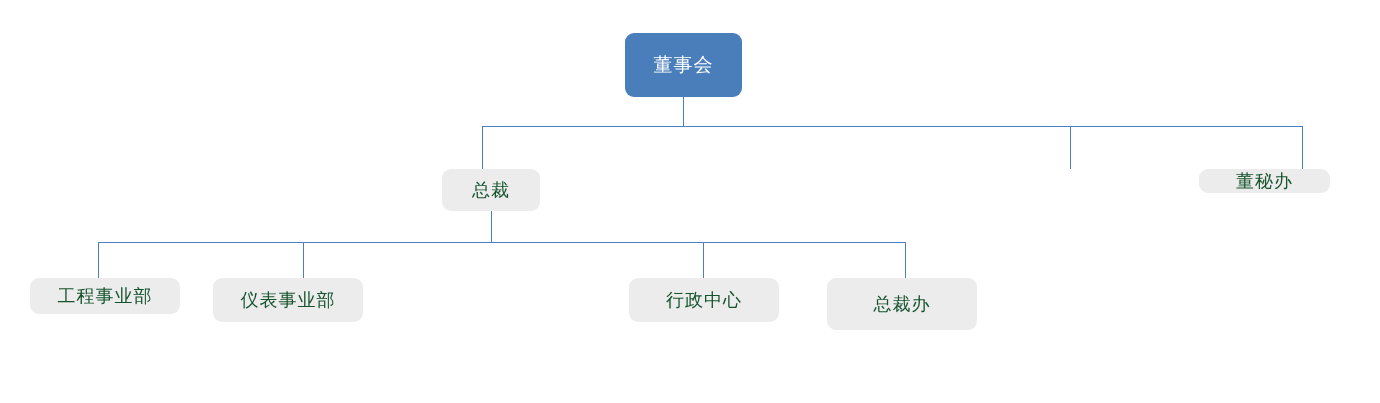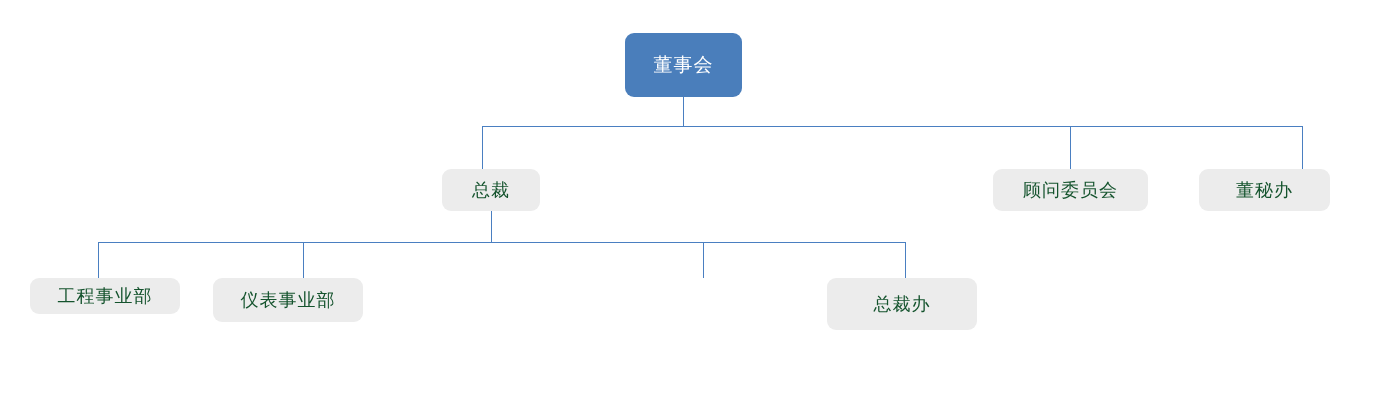--- a/index.html
+++ b/index.html
@@ -65,35 +65,35 @@
   <div class="connector v-line" style="left:905px; top:242px; height:36px;"></div>
 
   <div class="node node-root" style="left:625px; top:33px; width:117px; height:64px;">
     <span>董事会</span>
   </div>
 
   <div class="node node-box" style="left:442px; top:169px; width:98px; height:42px;">
     <span>总裁</span>
   </div>
 
-  <div class="node node-box" style="left:993px; top:169px; width:155px; height:42px;">
-    <span>顾问委员会</span>
-  </div>
 
-  <div class="node node-box" style="left:1199px; top:169px; width:131px; height:42px;">
+  <div class="node node-box" style="left:1199px; top:169px; width:131px; height:24px;">
     <span>董秘办</span>
   </div>
 
   <div class="node node-box" style="left:30px; top:278px; width:150px; height:36px;">
     <span>工程事业部</span>
   </div>
 
   <div class="node node-box" style="left:213px; top:278px; width:150px; height:44px;">
     <span>仪表事业部</span>
   </div>
 
 
+  <div class="node node-box" style="left:629px; top:278px; width:150px; height:44px;">
+    <span>行政中心</span>
+  </div>
 
   <div class="node node-box" style="left:827px; top:278px; width:150px; height:52px;">
     <span>总裁办</span>
   </div>
 
 </div>
 
 </body></html>

